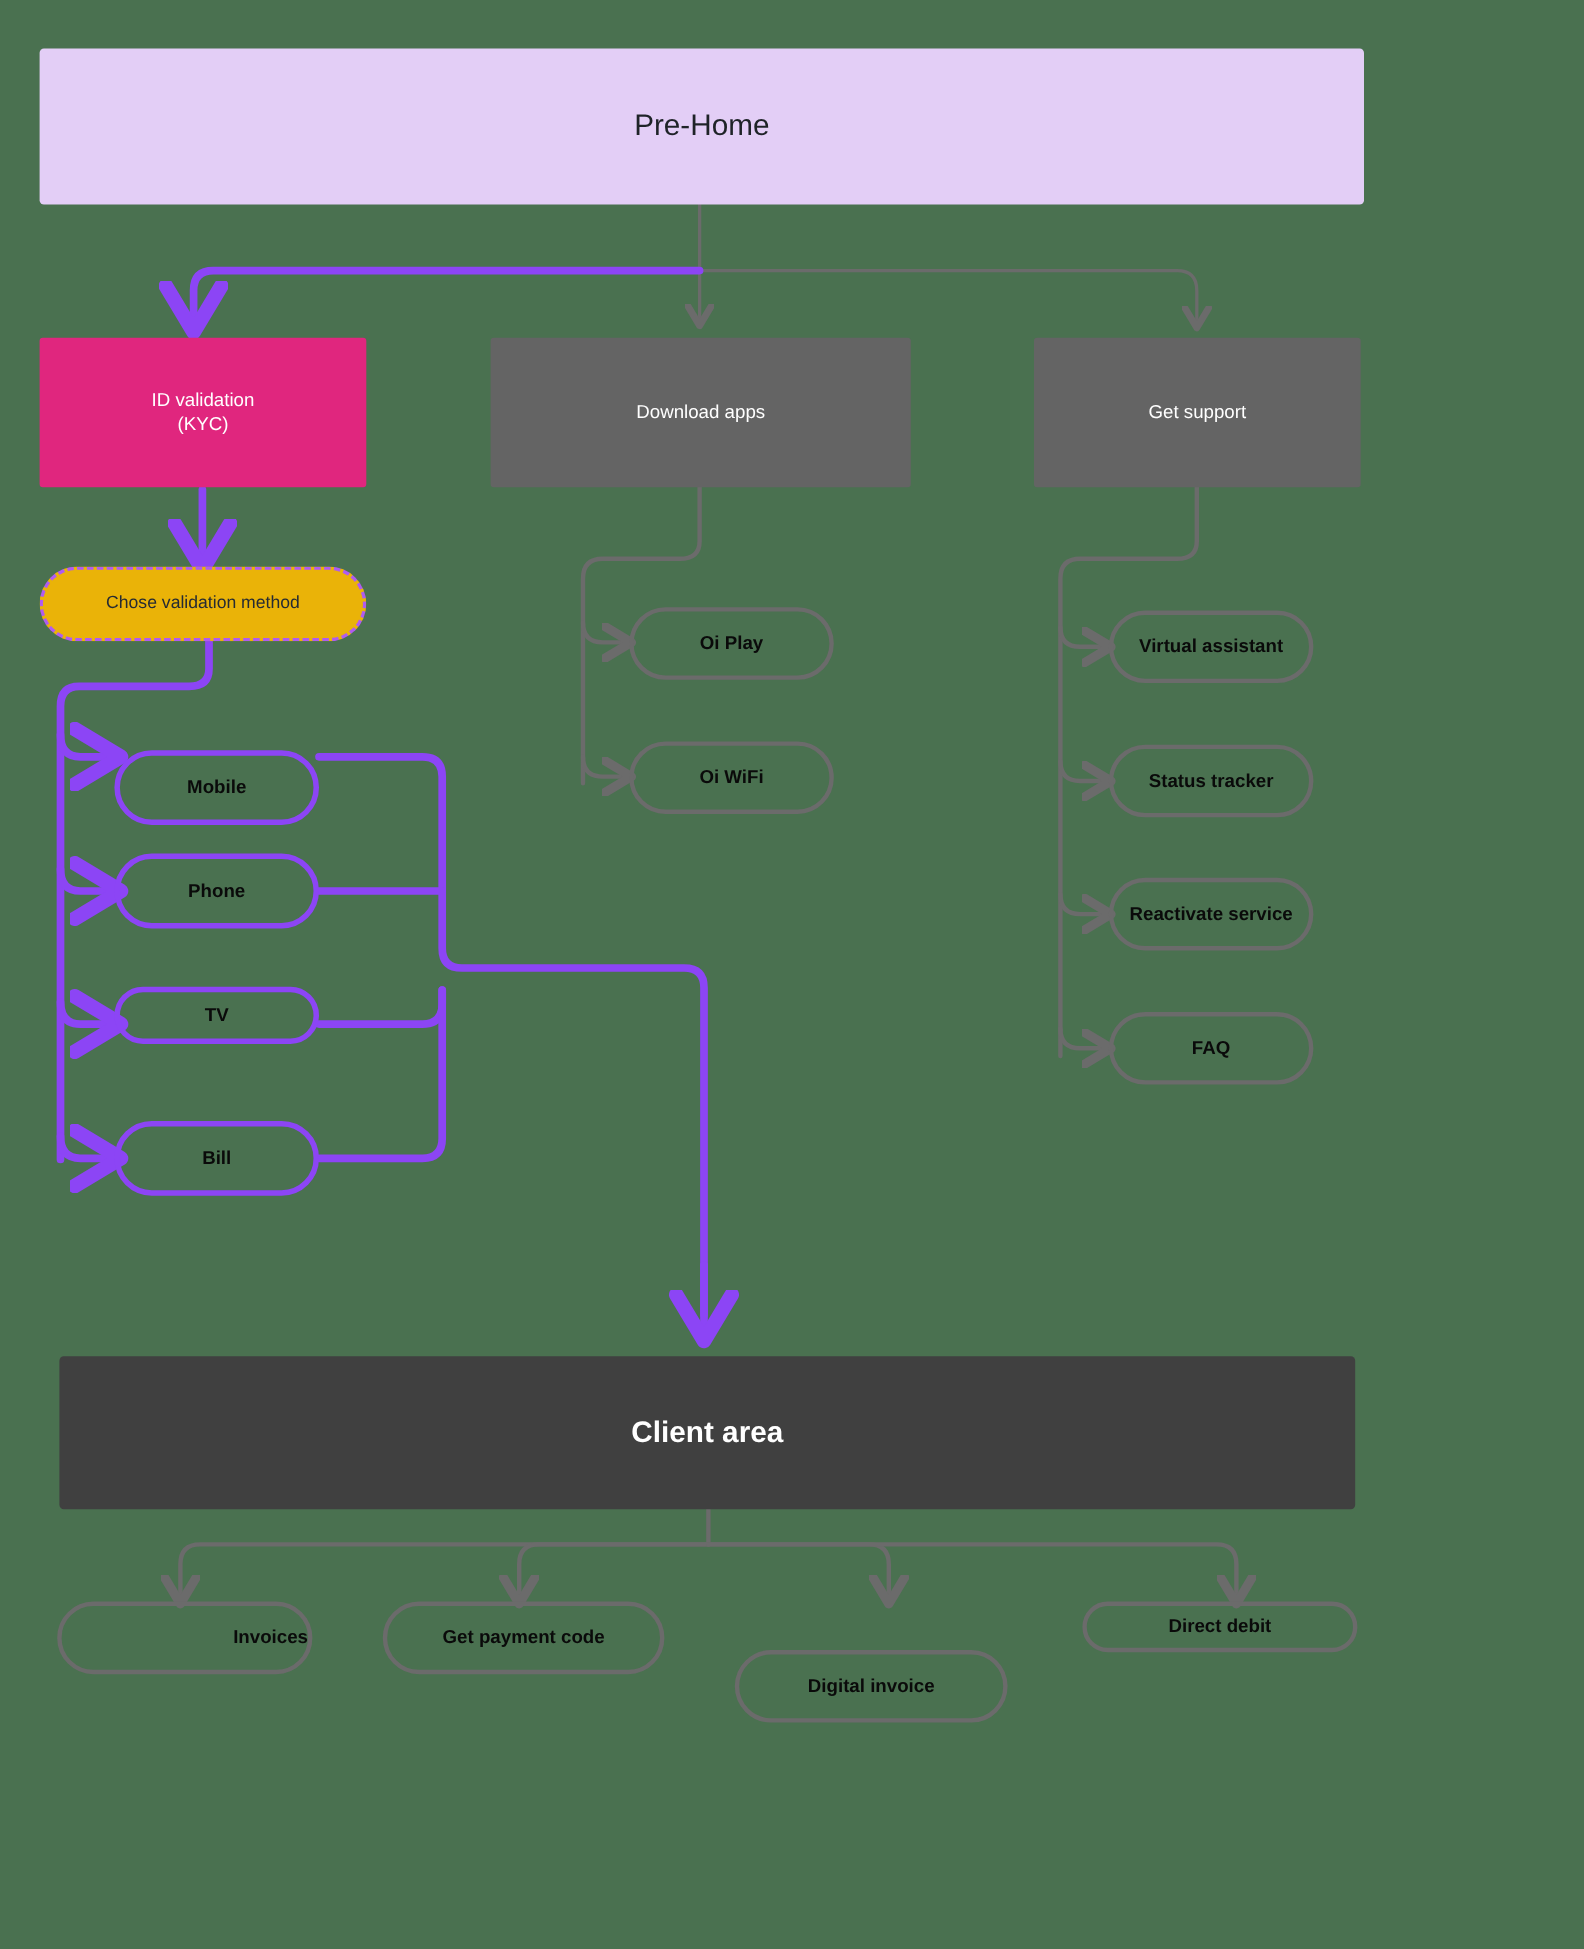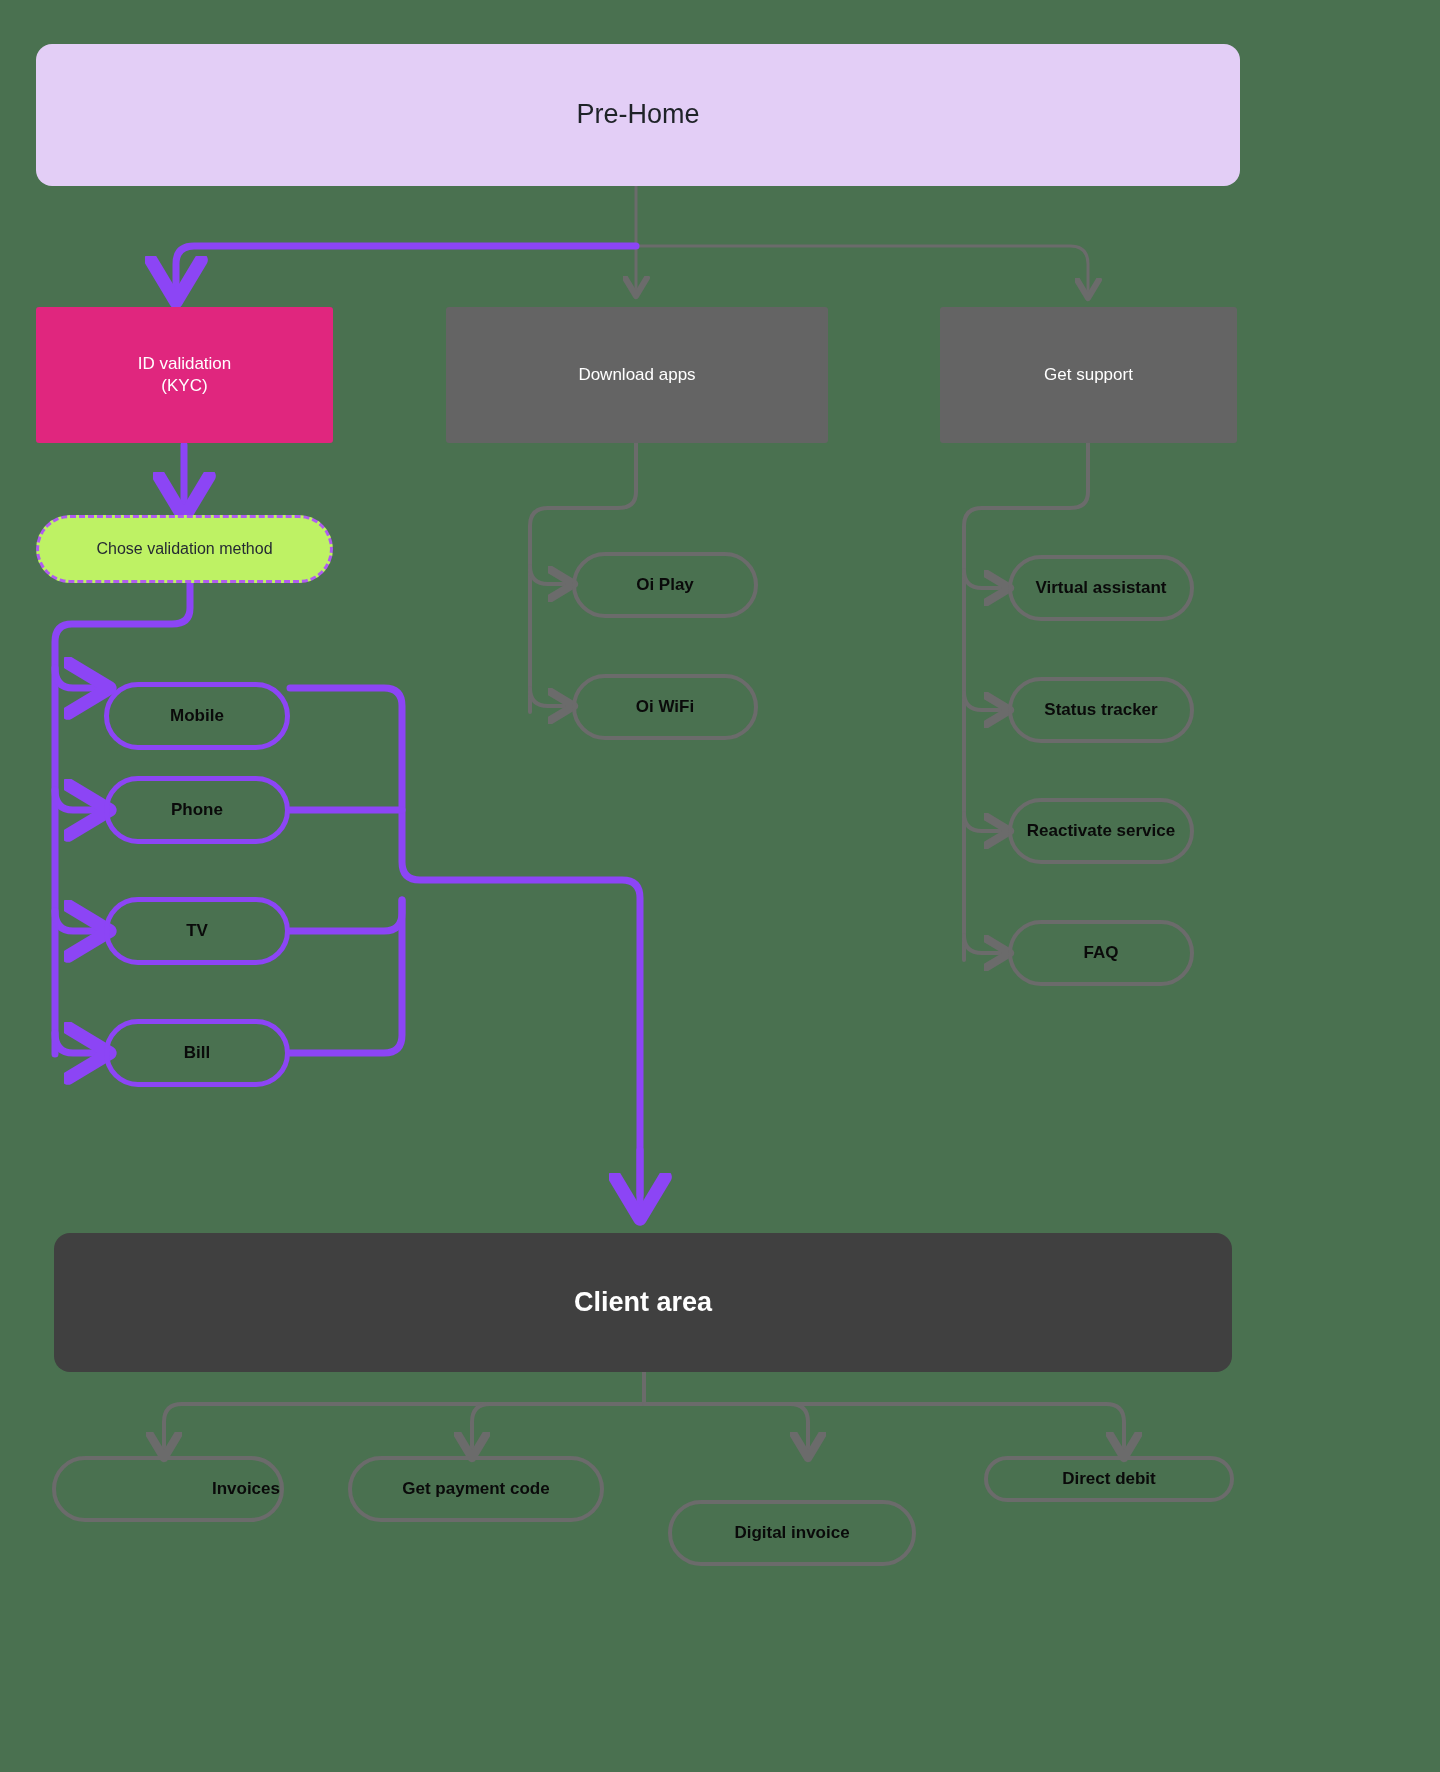--- a/index.html
+++ b/index.html
@@ -30,21 +30,21 @@
     box-sizing: border-box;
     display: flex;
     align-items: center;
     justify-content: center;
     text-align: center;
     line-height: 1.3;
   }
 
   
   .banner {
-    border-radius: 16px;
+    border-radius: 4px;
   }
   .banner.prehome {
     background: #e3cef6;
     color: #1f2328;
     font-size: 27px;
     font-weight: 400;
   }
   .banner.clientarea {
     background: #404040;
     color: #ffffff;
@@ -63,21 +63,21 @@
     background: #e0267e;
     color: #ffffff;
   }
   .rect.gray {
     background: #646464;
     color: #ffffff;
   }
 
   
   .pill-dashed {
-    background: #bef264;
+    background: #eab308;
     border: 3px dashed #b05cf0;
     border-radius: 34px;
     color: #262b33;
     font-size: 16px;
     font-weight: 400;
   }
 
   
   .pill {
     background: transparent;
@@ -183,21 +183,21 @@
   <div class="node pill-dashed" style="left:36px; top:515px; width:297px; height:68px;">
     <span>Chose validation method</span>
   </div>
 
   <div class="node pill purple" style="left:104px; top:654px; width:186px; height:68px;margin-top:28px;">
     <span>Mobile</span>
   </div>
   <div class="node pill purple" style="left:104px; top:776px; width:186px; height:68px;">
     <span>Phone</span>
   </div>
-  <div class="node pill purple" style="left:104px; top:897px; width:186px; height:68px;">
+  <div class="node pill purple" style="left:104px; top:897px; width:186px; height:52px;">
     <span>TV</span>
   </div>
   <div class="node pill purple" style="left:104px; top:1019px; width:186px; height:68px;">
     <span>Bill</span>
   </div>
 
   <div class="node pill gray" style="left:572px; top:552px; width:186px; height:66px;">
     <span>Oi Play</span>
   </div>
   <div class="node pill gray" style="left:572px; top:674px; width:186px; height:66px;">

